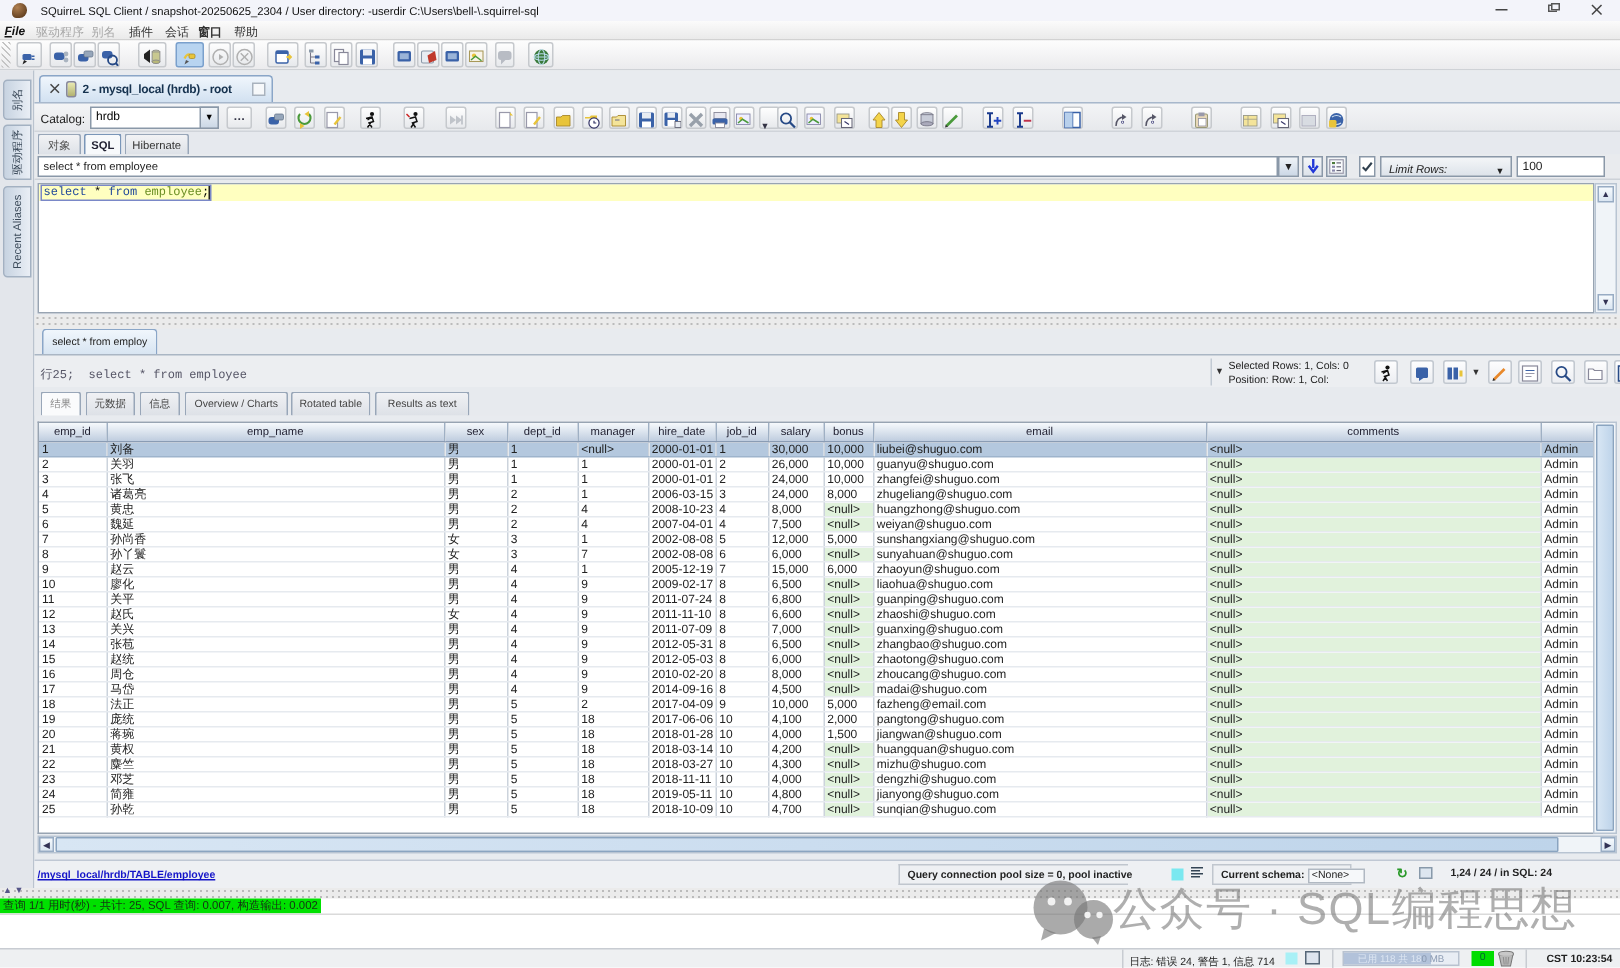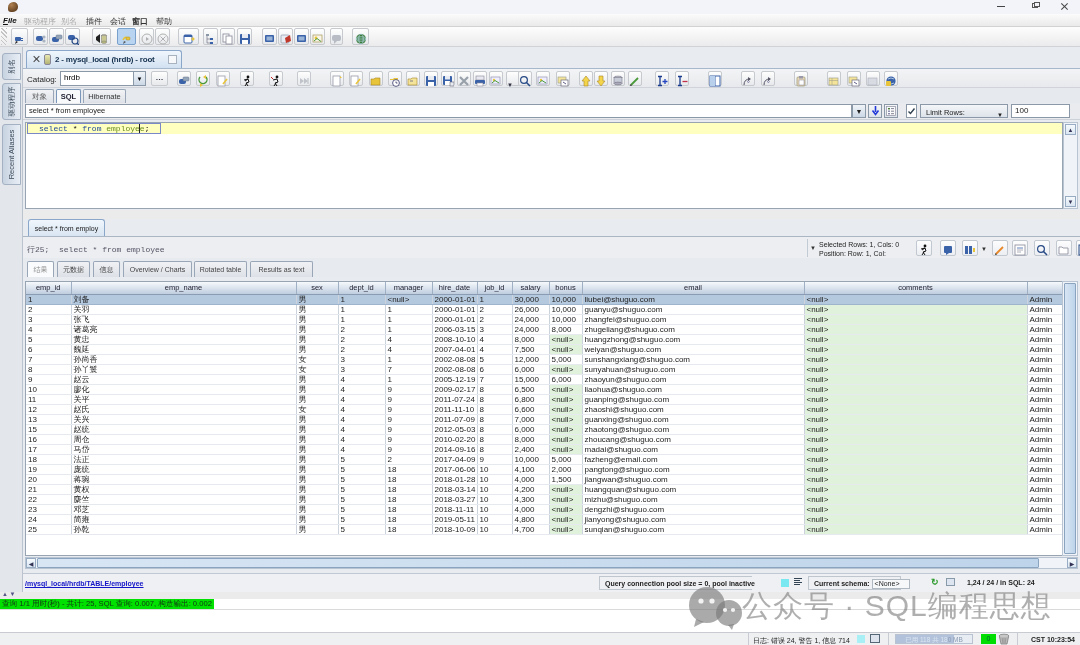--- a/index.html
+++ b/index.html
@@ -16,24 +16,24 @@
 #dock{left:0;top:47px;width:23px;height:545px;background:#e3e6eb;border-right:1px solid #bac3ce;}
 .vtab{position:absolute;left:2px;height:19px;transform-origin:0 0;transform:rotate(-90deg) translateX(-100%);background:linear-gradient(0deg,#e9eef5,#c7d3e1);border:1px solid #a3b1c2;border-radius:3px 3px 0 0;font-size:7.5px;color:#3b4a5a;text-align:center;line-height:18px;white-space:nowrap;}
 #sessionbg{left:23px;top:47px;width:1057px;height:545px;background:#e8ebef;}
 #sesstab{position:absolute;left:3px;top:3px;width:156px;height:18px;background:linear-gradient(#f0f6fc,#d2e1f1);border:1px solid #8aa6c8;border-bottom:none;border-radius:3px 3px 0 0;font-size:8px;font-weight:bold;color:#16324f;}
 #cattoolbar{position:absolute;left:0;top:21px;width:1057px;height:20px;background:linear-gradient(#f3f4f6,#e7e9ec);border-top:1px solid #a8b8cc;border-bottom:1px solid #d0d4da;}
 #objtabs{position:absolute;left:0;top:41px;width:1057px;height:15px;background:#e6e9ee;}
 .otab{position:absolute;top:1px;height:14px;border:1px solid #98a6b8;border-bottom:none;border-radius:2px 2px 0 0;background:linear-gradient(#f2f3f5,#dde1e7);font-size:7.5px;color:#333;text-align:center;line-height:13px;}
 .otab.on{background:#f7f9fb;border-color:#7a96b8;}
 #comborow{position:absolute;left:0;top:56px;width:1057px;height:17px;background:#e9ebee;border-bottom:1px solid #cdd2d8;}
 .sqlcombo{position:absolute;left:2px;top:1px;width:827px;height:14px;background:#fff;border:1px solid #8a98a8;font-size:7.5px;color:#222;line-height:12px;padding-left:3px;}
-.cbtn{position:absolute;top:1px;height:14px;background:linear-gradient(#f4f6f8,#dde3ea);border:1px solid #8a98a8;font-size:7px;text-align:center;line-height:13px;color:#222;}
+.cbtn{position:absolute;top:1px;height:14px;background:linear-gradient(#f4f6f8,#dde3ea);border:1px solid #8a98a8;font-size:7px;text-align:center;line-height:13px;color:#222;font-style:italic;}
 #editor{position:absolute;left:2px;top:75px;width:1038px;height:87px;background:#fff;border:1px solid #98a4b2;font-family:"Liberation Mono",monospace;font-size:8px;}
 #curline{position:absolute;left:0;top:0;width:100%;height:11px;background:#ffffc0;}
-#stmt{position:absolute;left:1px;top:0px;height:11px;border:1px solid #7a88c8;line-height:9px;padding:0 11px;}
+#stmt{position:absolute;left:1px;top:0px;height:11px;border:1px solid #7a88c8;line-height:9px;padding:0 1px;}
 .kw{color:#224a9a;} .tbl{color:#6b8e23;}
 .sb{position:absolute;background:#f0f4f8;border:1px solid #b8c4d2;}
 .sbthumb{position:absolute;background:linear-gradient(90deg,#d8e6f4,#bed4ea);border:1px solid #8aa4c0;border-radius:1px;}
 .sbarrow{position:absolute;width:11px;height:11px;background:linear-gradient(#f6fafd,#dae6f2);border:1px solid #98acc4;font-size:6px;color:#335;text-align:center;line-height:11px;}
 .splitdots{background:#ebebeb;background-image:radial-gradient(#bbb 20%,transparent 24%);background-size:4px 4px;}
 #restab{position:absolute;left:5px;top:172px;width:77px;height:17px;background:linear-gradient(#f0f6fc,#d8e5f2);border:1px solid #8aa6c8;border-bottom:none;border-radius:3px 3px 0 0;font-size:7px;color:#222;line-height:17px;text-align:center;}
 #inforow{position:absolute;left:0;top:189px;width:1057px;height:22px;background:#eceef1;border-top:1px solid #aab6c4;}
 #rowtext{position:absolute;left:4px;top:7px;font-family:"Liberation Mono",monospace;font-size:8px;color:#556;}
 #selinfo{position:absolute;left:796px;top:3px;font-size:7px;color:#222;line-height:9px;}
 #rtabs{position:absolute;left:0;top:211px;width:1057px;height:19px;background:#e7eaee;}
@@ -49,20 +49,21 @@
 #pathlink{position:absolute;left:2px;top:6px;color:#1414c8;font-weight:bold;text-decoration:underline;}
 #greenbar{left:0;top:599px;height:10px;background:#00e100;font-size:7.6px;color:#143314;line-height:10px;padding:0 2px;white-space:nowrap;}
 #logwhite{left:0;top:609px;width:1080px;height:23px;background:#fff;border-top:1px solid #dadada;}
 #bottombar{left:0;top:632px;width:1080px;height:13px;background:#eef0f2;border-top:1px solid #c8ccd2;font-size:7px;color:#222;}
 #wm{left:686px;top:585px;width:380px;height:47px;z-index:50;}
 #wmtext{position:absolute;left:56px;top:1px;color:rgba(122,122,122,0.60);font-size:30px;letter-spacing:1px;white-space:nowrap;}
 </style></head>
 <body>
 <div class="abs" id="titlebar">
   <div id="appicon"></div>
+  <div class="ttext">SQuirreL SQL Client / snapshot-20250625_2304 / User directory: -userdir C:\Users\bell-\.squirrel-sql</div>
   <div style="position:absolute;left:997px;top:6px;width:8px;height:1px;background:#444;"></div>
   <div style="position:absolute;left:1032px;top:3px;width:6px;height:5px;border:1px solid #555;"></div>
   <div style="position:absolute;left:1034px;top:2px;width:6px;height:5px;border:1px solid #555;background:#f3f4fa;"></div>
   <div style="position:absolute;left:1061px;top:3px;width:7px;height:7px;">
       <div style="position:absolute;left:3px;top:-1px;width:1px;height:9px;background:#444;transform:rotate(45deg);"></div>
       <div style="position:absolute;left:3px;top:-1px;width:1px;height:9px;background:#444;transform:rotate(-45deg);"></div>
     </div>
 </div>
 <div class="abs" id="menubar">
   <span style="left:3px;color:#111;font-weight:bold;font-style:italic;"><u>F</u>ile</span>
@@ -625,21 +626,21 @@
             <td>zhugeliang@shuguo.com</td>
             <td class="nul">&lt;null&gt;</td>
             <td>Admin</td>
           </tr>
 <tr>
             <td>5</td>
             <td>黄忠</td>
             <td>男</td>
             <td>2</td>
             <td>4</td>
-            <td>2008-10-10</td>
+            <td>2008-10-23</td>
             <td>4</td>
             <td>8,000</td>
             <td class="nul">&lt;null&gt;</td>
             <td>huangzhong@shuguo.com</td>
             <td class="nul">&lt;null&gt;</td>
             <td>Admin</td>
           </tr>
 <tr>
             <td>6</td>
             <td>魏延</td>
@@ -746,20 +747,34 @@
             <td>9</td>
             <td>2011-07-09</td>
             <td>8</td>
             <td>7,000</td>
             <td class="nul">&lt;null&gt;</td>
             <td>guanxing@shuguo.com</td>
             <td class="nul">&lt;null&gt;</td>
             <td>Admin</td>
           </tr>
 <tr>
+            <td>14</td>
+            <td>张苞</td>
+            <td>男</td>
+            <td>4</td>
+            <td>9</td>
+            <td>2012-05-31</td>
+            <td>8</td>
+            <td>6,500</td>
+            <td class="nul">&lt;null&gt;</td>
+            <td>zhangbao@shuguo.com</td>
+            <td class="nul">&lt;null&gt;</td>
+            <td>Admin</td>
+          </tr>
+<tr>
             <td>15</td>
             <td>赵统</td>
             <td>男</td>
             <td>4</td>
             <td>9</td>
             <td>2012-05-03</td>
             <td>8</td>
             <td>6,000</td>
             <td class="nul">&lt;null&gt;</td>
             <td>zhaotong@shuguo.com</td>
@@ -781,21 +796,21 @@
             <td>Admin</td>
           </tr>
 <tr>
             <td>17</td>
             <td>马岱</td>
             <td>男</td>
             <td>4</td>
             <td>9</td>
             <td>2014-09-16</td>
             <td>8</td>
-            <td>2,400</td>
+            <td>4,500</td>
             <td class="nul">&lt;null&gt;</td>
             <td>madai@shuguo.com</td>
             <td class="nul">&lt;null&gt;</td>
             <td>Admin</td>
           </tr>
 <tr>
             <td>18</td>
             <td>法正</td>
             <td>男</td>
             <td>5</td>

